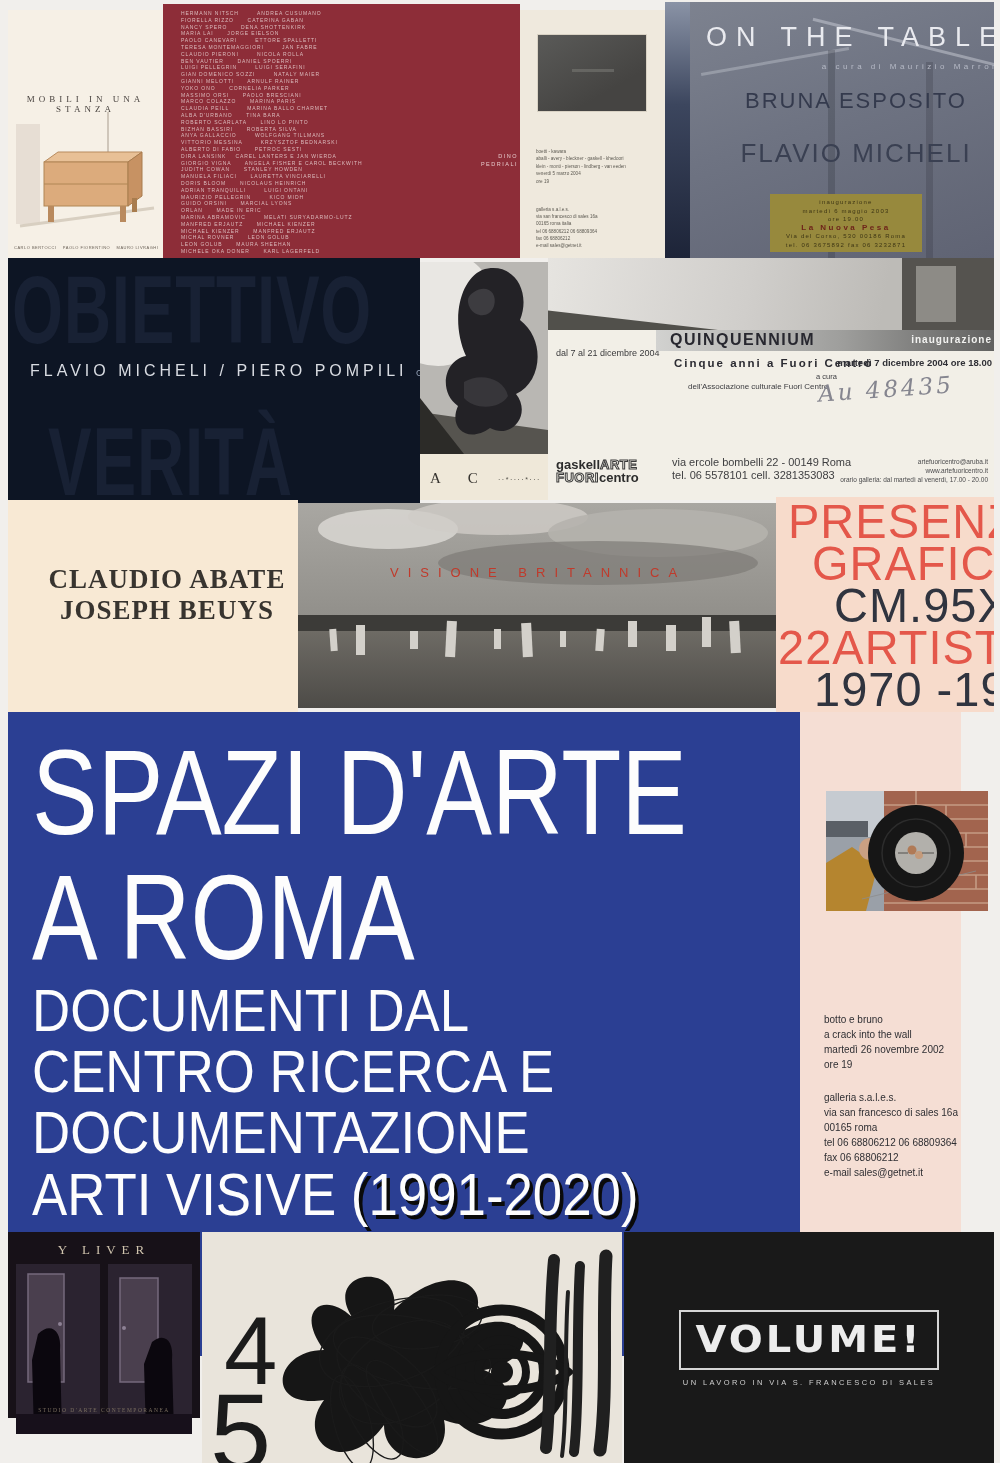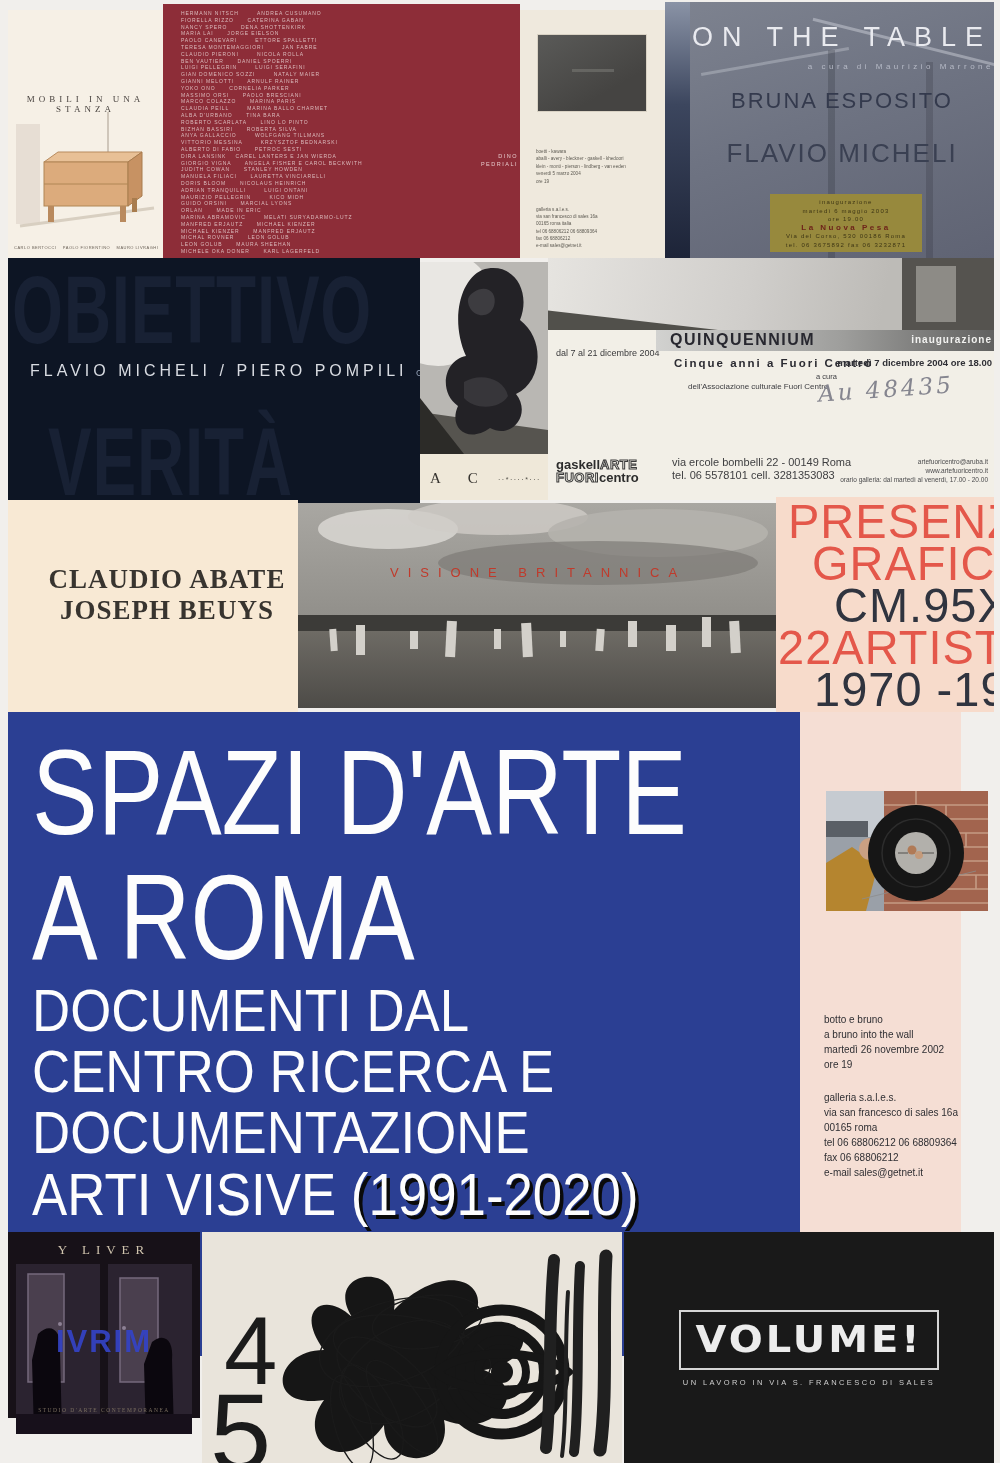--- a/index.html
+++ b/index.html
@@ -24,21 +24,21 @@
   #salescard .photo{position:absolute;left:18px;top:25px;width:108px;height:76px;
     background:linear-gradient(150deg,#5a5a58,#454442 70%);box-shadow:0 0 0 1px #d9d2c4;}
   #salescard .photo .smudge{position:absolute;left:34px;top:34px;width:42px;height:3px;background:#71706c;opacity:.7;}
   #salescard .txt1{position:absolute;left:16px;top:138px;font-size:4.6px;line-height:7.4px;color:#5d5a52;}
   #salescard .txt2{position:absolute;left:16px;top:196px;font-size:4.6px;line-height:7.2px;color:#5d5a52;}
 
   #navystrip{left:665px;top:2px;width:25px;height:256px;
     background:linear-gradient(#8a93a6 0%,#3c465e 40%,#1d2438 100%);}
 
   #ott{left:690px;top:2px;width:304px;height:256px;overflow:hidden;
-    background:linear-gradient(160deg,#7d828f 0%,#6e7382 45%,#5f6373 100%);}
+    background:linear-gradient(160deg,#7d828f 0%,#6e7382 45%,#5f6373 100%);padding-left:14px;}
   #ott .edge1{position:absolute;left:120px;top:40px;width:200px;height:3px;background:rgba(225,228,235,.4);transform:rotate(14deg);}
   #ott .edge2{position:absolute;left:10px;top:58px;width:150px;height:3px;background:rgba(225,228,235,.3);transform:rotate(-10deg);}
   #ott .leg1{position:absolute;left:138px;top:48px;width:7px;height:208px;background:rgba(40,42,52,.25);}
   #ott .leg2{position:absolute;left:236px;top:60px;width:7px;height:196px;background:rgba(40,42,52,.22);}
   #ott .ttl{position:absolute;top:20px;width:100%;text-align:center;font-size:27px;letter-spacing:9px;color:#e9eaef;}
   #ott .cur{position:absolute;top:60px;width:100%;text-align:right;font-size:8px;letter-spacing:3.5px;color:#b6bac6;}
   #ott .a1{position:absolute;top:86px;width:100%;text-align:center;font-size:22px;letter-spacing:2px;color:#343a4d;}
   #ott .a2{position:absolute;top:136px;width:100%;text-align:center;font-size:26px;letter-spacing:2px;color:#3a4052;}
   #ott .box{position:absolute;left:80px;top:192px;width:152px;height:58px;background:#97893d;
     text-align:center;padding-top:4px;}
@@ -377,21 +377,21 @@
       <circle cx="90" cy="62" r="48" fill="#161616"></circle>
       <circle cx="90" cy="62" r="34" fill="none" stroke="#2c2c2c" stroke-width="1.5"></circle>
       <circle cx="90" cy="62" r="21" fill="#b2b0ab"></circle>
       <circle cx="86" cy="59" r="4.5" fill="#b07a56"></circle>
       <circle cx="93" cy="64" r="4" fill="#c49a7a"></circle>
       <line x1="96" y1="62" x2="108" y2="62" stroke="#6e6c68" stroke-width="1.4"></line>
       <line x1="72" y1="62" x2="82" y2="62" stroke="#6e6c68" stroke-width="1.4"></line>
     </svg>
     <div class="event">
         <div>botto e bruno</div>
-        <div>a bruno into the wall</div>
+        <div>a crack into the wall</div>
         <div>martedì 26 novembre 2002</div>
         <div>ore 19</div>
       </div>
     <div class="gall">
         <div>galleria s.a.l.e.s.</div>
         <div>via san francesco di sales 16a</div>
         <div>00165 roma</div>
         <div>tel   06 68806212  06 68809364</div>
         <div>fax  06 68806212</div>
         <div>e-mail  sales@getnet.it</div>
@@ -404,21 +404,20 @@
       <rect width="84" height="170" x="0" fill="#2b2330"></rect>
       <rect width="84" height="170" x="92" fill="#2b2330"></rect>
       <rect x="12" y="10" width="36" height="108" fill="#4a3f4e" stroke="#766a7c" stroke-width="1.5"></rect>
       <circle cx="44" cy="60" r="2" fill="#8d8194"></circle>
       <path d="M22 70 C34 58 46 66 44 86 L46 170 L18 170 L16 96 Z" fill="#0b070e"></path>
       <rect x="104" y="14" width="38" height="104" fill="#4a3f4e" stroke="#766a7c" stroke-width="1.5"></rect>
       <circle cx="108" cy="64" r="2" fill="#8d8194"></circle>
       <path d="M136 78 C148 68 158 76 156 96 L158 170 L130 170 L128 100 Z" fill="#0b070e"></path>
       <rect x="0" y="150" width="176" height="20" fill="#17101b"></rect>
     </svg>
-    <div class="overlay">IVRIM</div>
     <div class="foot">STUDIO D'ARTE CONTEMPORANEA</div>
   </div>
 
   <div class="abs" id="graphcard">
     <svg width="420" height="231" viewBox="0 0 420 231">
       <g fill="#1b1b1b" font-family="Liberation Sans, sans-serif">
         <text x="22" y="152" font-size="96">4</text>
         <text x="8" y="238" font-size="110">5</text>
       </g>
       <g>

